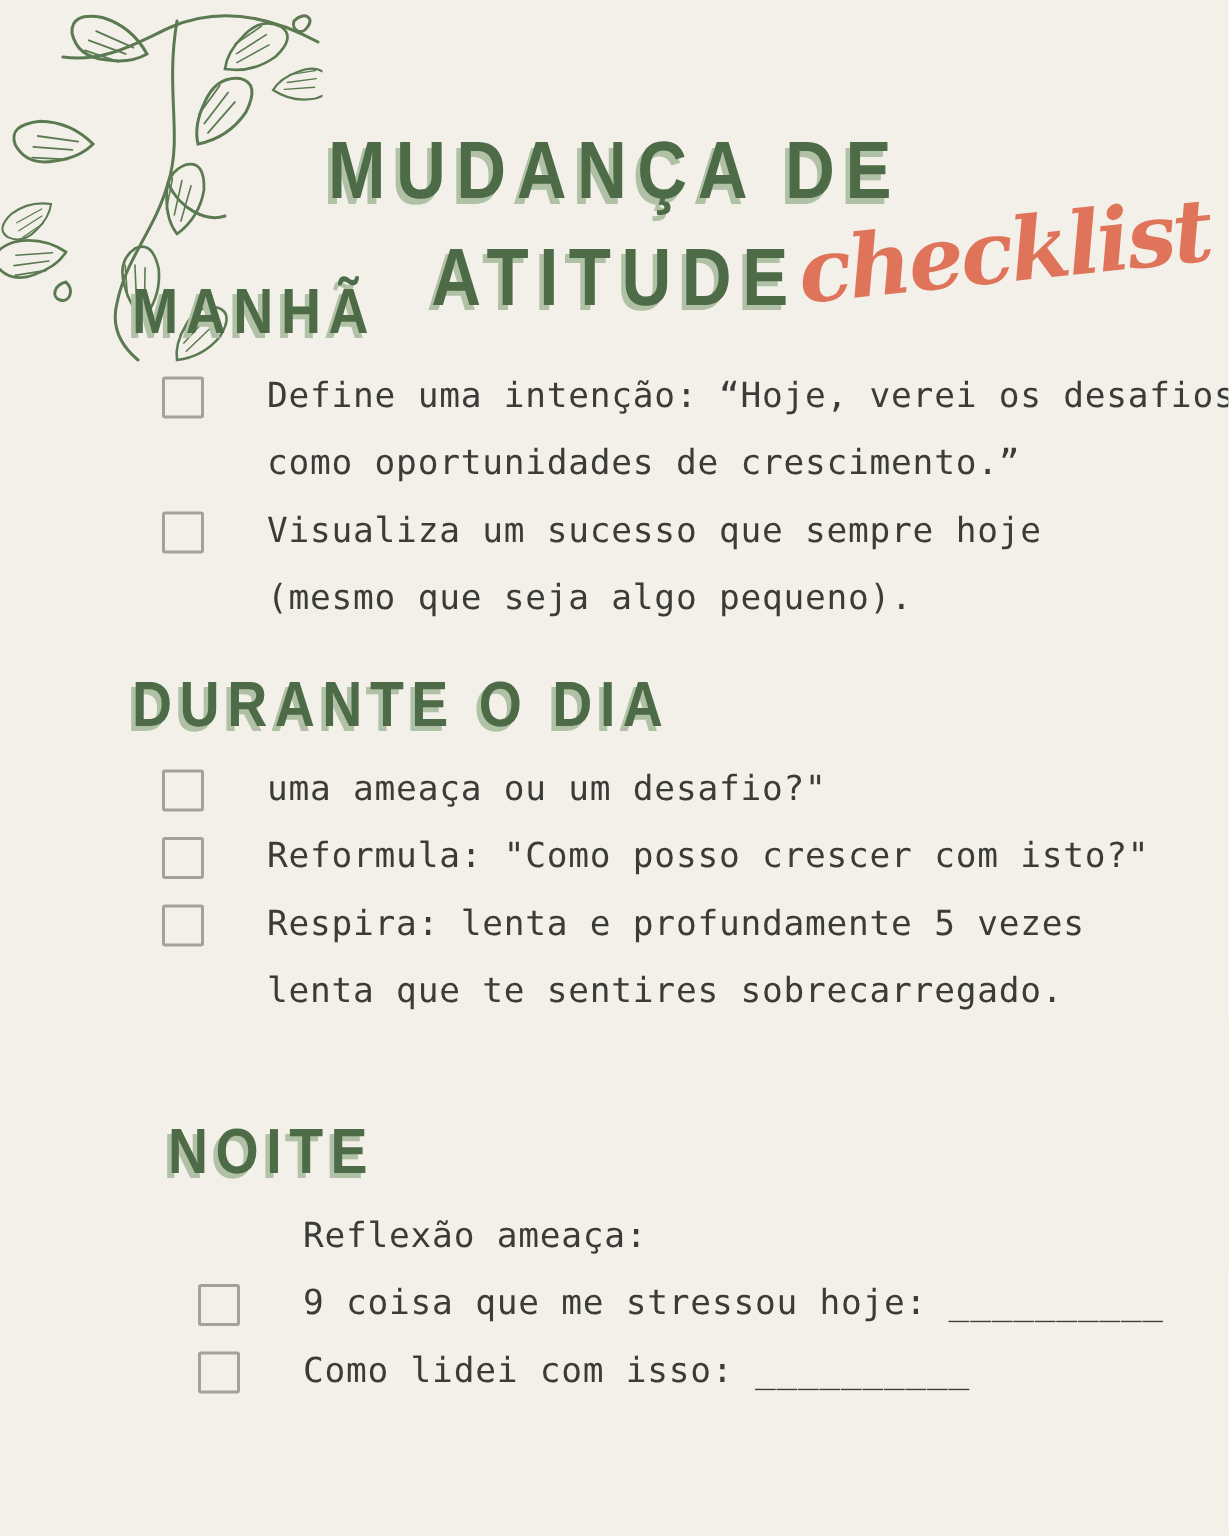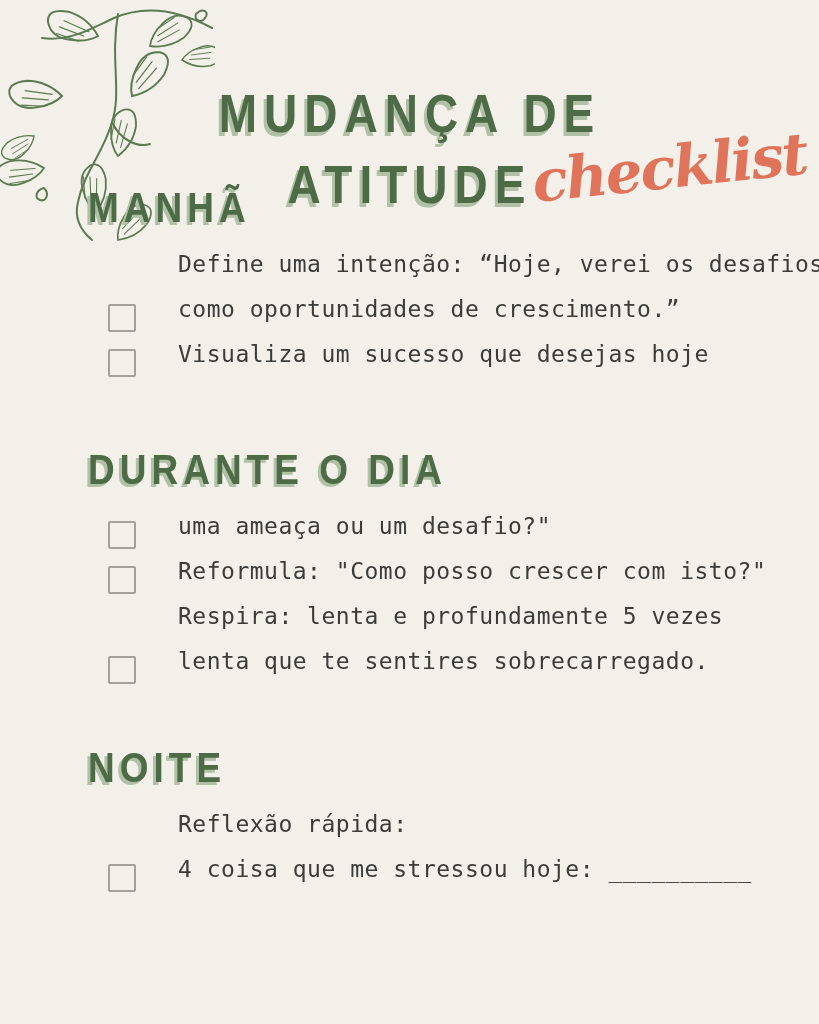--- a/index.html
+++ b/index.html
@@ -62,21 +62,21 @@
     text-shadow: -3px 3px 0 #b0c1a6;
     margin: 0 0 0 85px;
     transform: scaleY(1.15);
     transform-origin: left top;
     white-space: nowrap;
   }
   .items { margin-top: 16px; }
 
   .item {
     display: flex;
-    align-items: flex-end;
+    align-items: flex-start;
     padding-left: 105px;
   }
   .checkbox {
     flex: 0 0 auto;
     width: 24px; height: 24px;
     border: 2px solid #a2a19a;
     border-radius: 2px;
     background: transparent;
     margin-top: 9px;
     margin-right: 42px;
@@ -91,21 +91,21 @@
   }
   .item-text {
     font-size: 23px;
     line-height: 45px;
     letter-spacing: 0.5px;
     white-space: nowrap;
   }
 
   .sec-manha   { top: 184px; }
   .sec-durante { top: 446px; }
-  .sec-noite   { top: 744px; }
+  .sec-noite   { top: 744px; margin-left: 24px; }
 </style>
 </head>
 <body>
 
 <div class="page">
 
   <svg class="vine" viewBox="0 0 215 245" fill="none" stroke="#5c7a52" stroke-width="2" stroke-linecap="round">
     <defs>
       <g id="leafg">
         <path d="M0,0 Q-6,-20 -24,-30 Q-44,-38 -46,-24 Q-46,-8 -28,-2 Q-12,4 0,0 Z"></path>
@@ -143,21 +143,22 @@
       <div class="item">
         <span class="checkbox"></span>
         <div class="item-text">
           <div>Define uma intenção: “Hoje, verei os desafios</div>
           <div>como oportunidades de crescimento.”</div>
         </div>
       </div>
       <div class="item">
         <span class="checkbox"></span>
         <div class="item-text">
-          <div>Visualiza um sucesso que desejas hoje</div>
+          <div>Visualiza um sucesso que sempre hoje</div>
+          <div>(mesmo que seja algo pequeno).</div>
         </div>
       </div>
     </div>
   </div>
 
   <div class="section sec-durante">
     <h2 class="section-heading">DURANTE O DIA</h2>
     <div class="items">
       <div class="item">
         <span class="checkbox"></span>
@@ -180,25 +181,31 @@
       </div>
     </div>
   </div>
 
   <div class="section sec-noite">
     <h2 class="section-heading">NOITE</h2>
     <div class="items">
       <div class="item">
         <span class="checkbox-spacer"></span>
         <div class="item-text">
-          <div>Reflexão rápida:</div>
-        </div>
-      </div>
-      <div class="item">
-        <span class="checkbox"></span>
-        <div class="item-text">
-          <div>4 coisa que me stressou hoje: __________</div>
+          <div>Reflexão ameaça:</div>
+        </div>
+      </div>
+      <div class="item">
+        <span class="checkbox"></span>
+        <div class="item-text">
+          <div>9 coisa que me stressou hoje: __________</div>
+        </div>
+      </div>
+      <div class="item">
+        <span class="checkbox"></span>
+        <div class="item-text">
+          <div>Como lidei com isso: __________</div>
         </div>
       </div>
     </div>
   </div>
 
 </div>
 
 </body></html>

